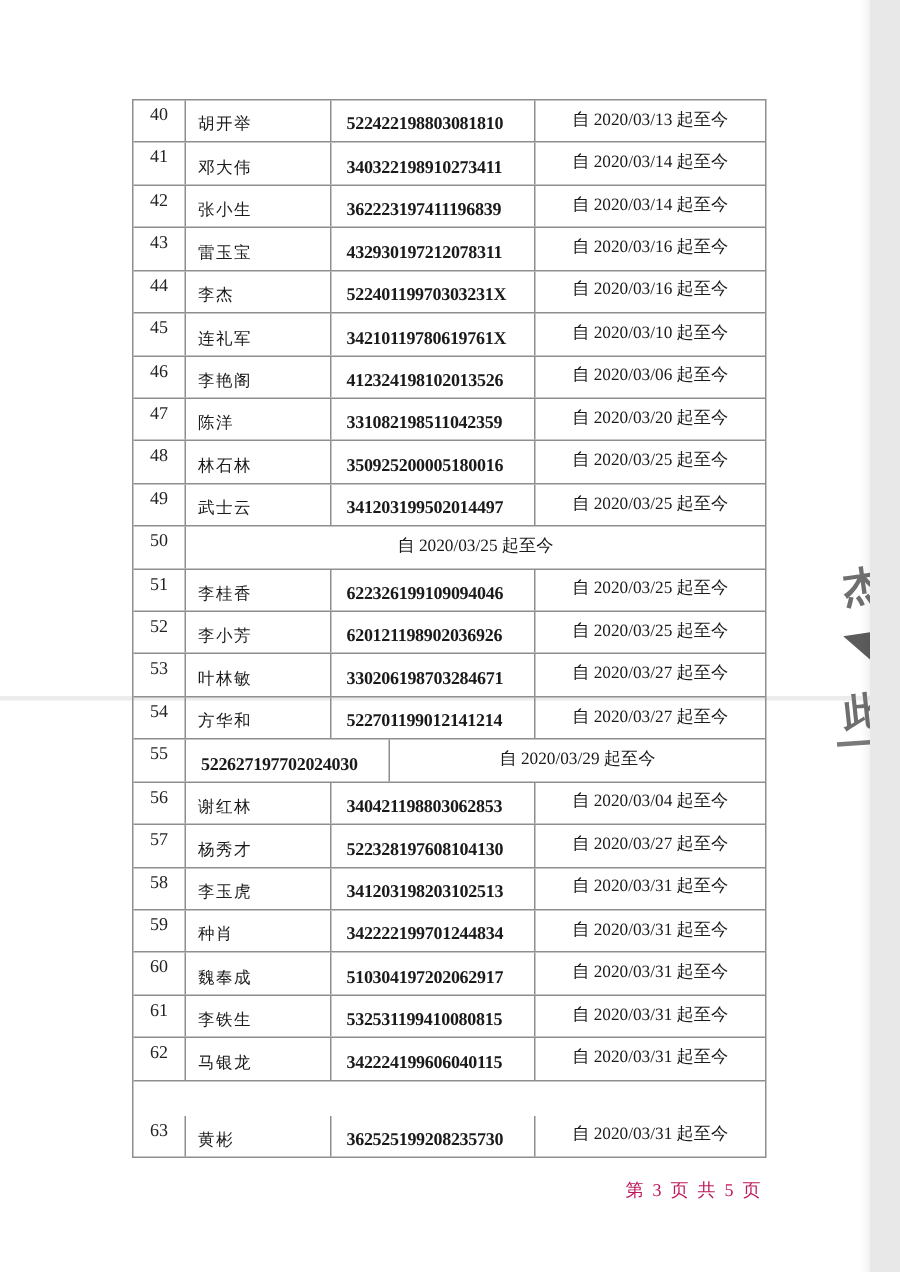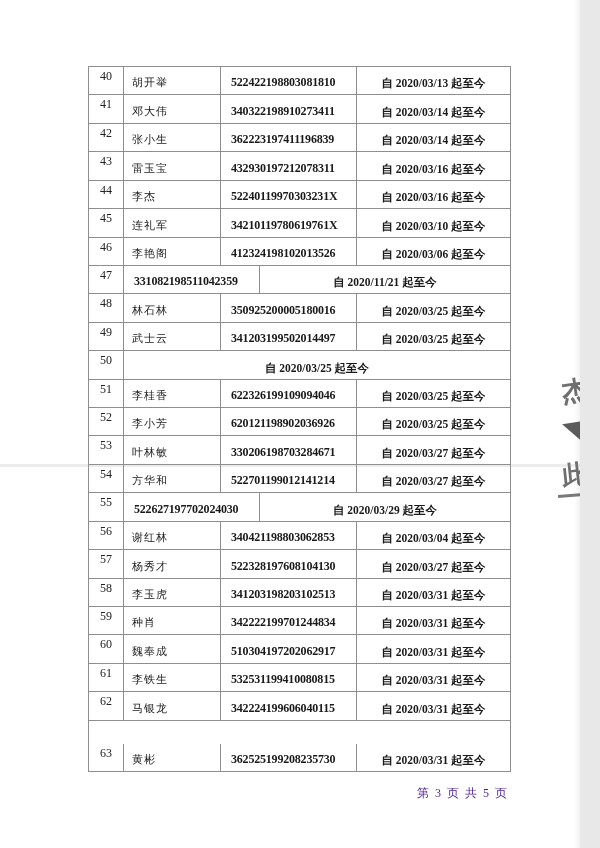--- a/index.html
+++ b/index.html
@@ -55,27 +55,27 @@
     font-weight:normal; font-size:11px; letter-spacing:1px;
   }
   .td-id {
     width:136px;
     align-items:flex-end;
     padding:0 0 4px 10px;
     font-weight:bold; font-size:12px; letter-spacing:-0.2px;
   }
   .td-date {
     flex:1;
-    justify-content:center; align-items:flex-end;
+    justify-content:center; align-items:center;
     padding-bottom:3px;
-    font-weight:bold; font-size:11.5px;
+    font-weight:normal; font-size:11.5px;
   }
   .footer {
     position:absolute; left:417px; top:785px;
-    font-size:12px; letter-spacing:1.5px; color:#4c1d95;
+    font-size:12px; letter-spacing:1.5px; color:#be185d;
   }
   
   .edge-marks {
     position:absolute; right:0; top:372px; width:34px; height:135px;
     overflow:hidden; pointer-events:none;
   }
   .edge-mark {
     position:absolute; color:#4c4c4c;
     font-family:"Liberation Serif", serif;
   }
@@ -212,25 +212,28 @@
         </div>
     <div class="td td-date">
           <span>自 2020/03/06 起至今</span>
         </div>
   </div>
 
   <div class="tr">
     <div class="td td-no">
           <span>47</span>
         </div>
+    <div class="td td-name">
+          <span>陈洋</span>
+        </div>
     <div class="td td-id">
           <span>331082198511042359</span>
         </div>
     <div class="td td-date">
-          <span>自 2020/11/21 起至今</span>
+          <span>自 2020/03/20 起至今</span>
         </div>
   </div>
 
   <div class="tr">
     <div class="td td-no">
           <span>48</span>
         </div>
     <div class="td td-name">
           <span>林石林</span>
         </div>

